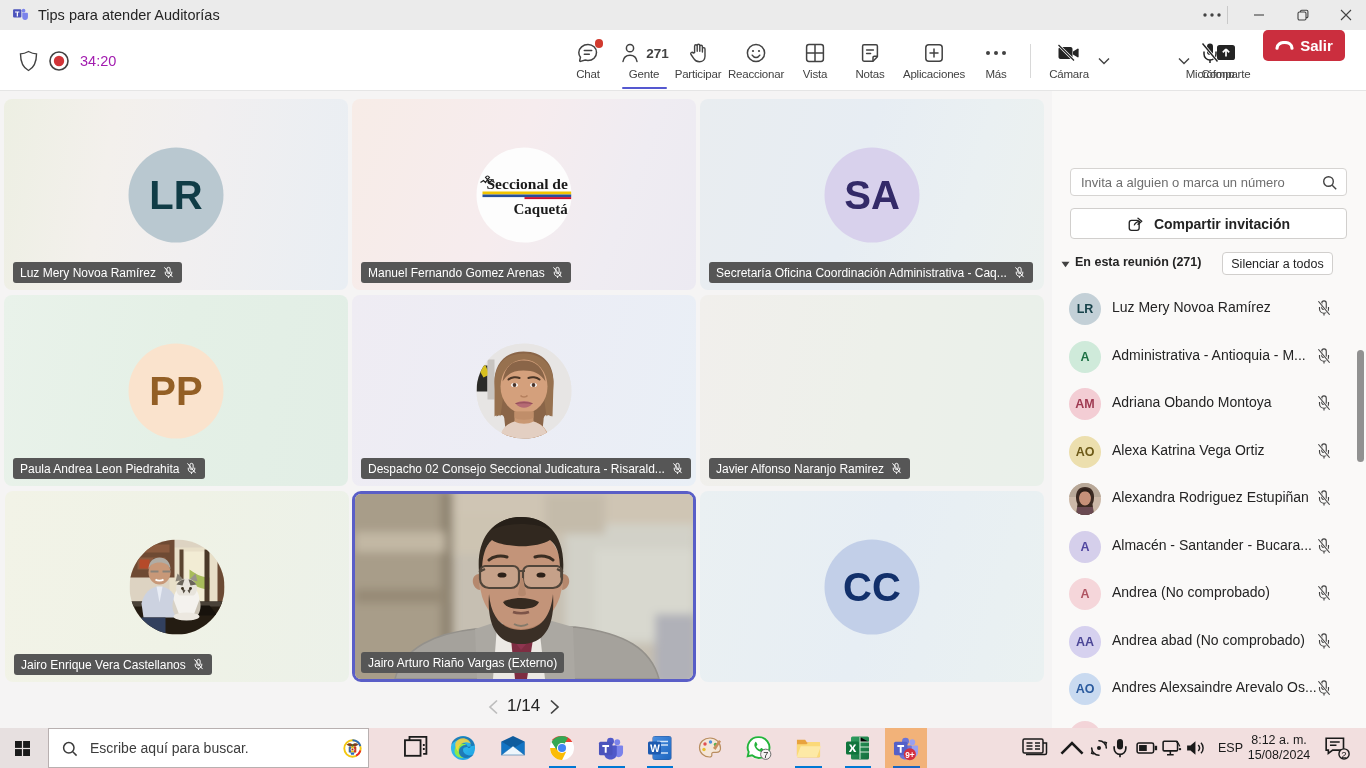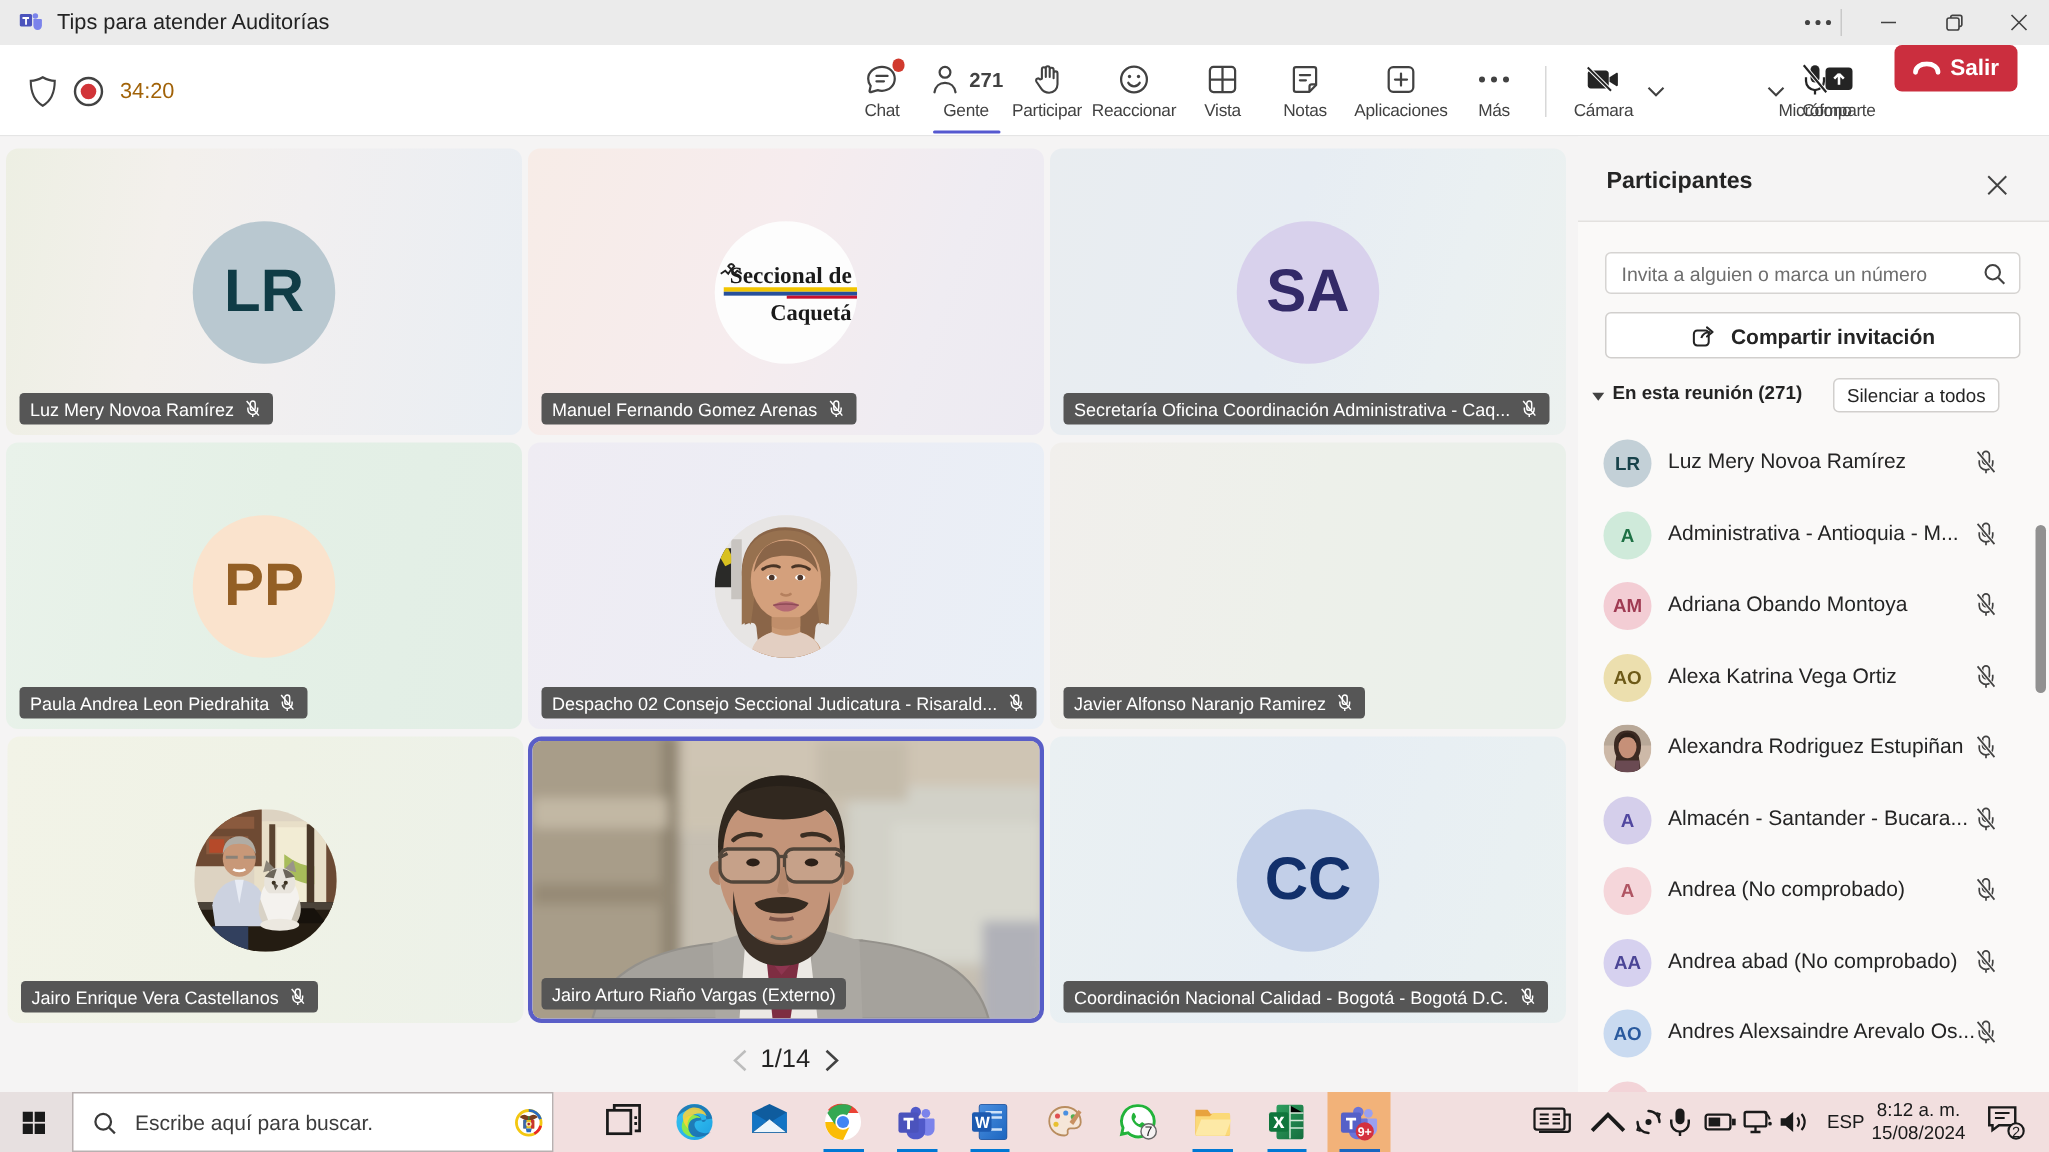--- a/index.html
+++ b/index.html
@@ -75,21 +75,21 @@
 
 <div id="toolbar">
 
   <svg class="abs" style="left:18px;top:20px;" width="21" height="22" viewBox="0 0 21 22">
       <path d="M10.5 1.5c2.8 1.6 5.6 2.4 8 2.4 0 7.5-2.6 13.6-8 16.6-5.4-3-8-9.1-8-16.6 2.4 0 5.2-.8 8-2.4z" fill="none" stroke="#424242" stroke-width="1.4"></path>
     </svg>
   <svg class="abs" style="left:48px;top:20px;" width="22" height="22" viewBox="0 0 22 22">
       <circle cx="11" cy="11" r="9" fill="none" stroke="#424242" stroke-width="1.6"></circle>
       <circle cx="11" cy="11" r="5.2" fill="#d13438"></circle>
     </svg>
-  <div class="abs" style="left:80px;top:23px;font-size:14.5px;color:#a16207;">34:20</div>
+  <div class="abs" style="left:80px;top:23px;font-size:14.5px;color:#a21caf;">34:20</div>
 
   <div class="tbtn" style="left:566px;width:44px;">
     <div style="position:relative;height:24px;">
       <svg width="24" height="24" viewBox="0 0 24 24">
           <path d="M12 3.5c4.8 0 8.5 3.5 8.5 8s-3.7 8-8.5 8c-1 0-2-.15-2.9-.45L4.6 20.4c-.5.2-1-.25-.9-.75l.75-3.4C3.3 14.9 2.8 13.3 2.8 11.5c0-4.5 4.4-8 9.2-8z" fill="none" stroke="#424242" stroke-width="1.5"></path>
           <path d="M8.3 9.6h7.4M8.3 13.2h5" stroke="#424242" stroke-width="1.5" stroke-linecap="round"></path>
         </svg>
       <div style="position:absolute;right:-3px;top:-2px;width:8.5px;height:8.5px;border-radius:50%;background:#d13a2e;"></div>
     </div>
     <div class="lbl">Chat</div>
@@ -382,44 +382,32 @@
       <path d="M134 100c2 22 12 36 32 36s30-14 32-36c2 28-6 50-32 50s-34-22-32-50z" fill="#3a2f26"></path>
 
       <path d="M148 108c6-3 12-4 18-4s12 1 18 4c-2 5-9 7-18 7s-16-2-18-7z" fill="#352a20"></path>
       <path d="M158 118c4 1.5 12 1.5 16 0" stroke="#7c5448" stroke-width="2.5" fill="none"></path>
       <path d="M159 130c4 2.5 10 2.5 14 0" fill="none" stroke="#857a6a" stroke-width="2"></path>
     </svg>
     <div class="nlabel" style="left:6px;bottom:6px;">Jairo Arturo Riaño Vargas (Externo)</div>
   </div>
   <div class="tile" style="left:700px;top:400px;background:linear-gradient(105deg,#eaf0f2 0%,#e7eef4 50%,#eaf1f1 100%);">
     <div class="avatar" style="background:#c2cfe8;color:#12306b;">CC</div>
-    <div class="nlabel">Coordinación Nacional Calidad - Bogotá - Bogotá D.C.<svg width="13" height="13" viewBox="0 0 24 24">
-          <rect x="9" y="2.5" width="6" height="11.5" rx="3" fill="none" stroke="#fff" stroke-width="1.8"></rect>
-          <path d="M6 10.5v2.5c0 3.3 2.7 6 6 6s6-2.7 6-6v-2.5" fill="none" stroke="#fff" stroke-width="1.8"></path>
-          <line x1="12" y1="19" x2="12" y2="22" stroke="#fff" stroke-width="1.8"></line>
-          <line x1="4.5" y1="2.5" x2="19.5" y2="20.5" stroke="#fff" stroke-width="1.8"></line>
-        </svg></div>
   </div>
 
   <svg class="abs" style="left:488px;top:608px;" width="11" height="16" viewBox="0 0 11 16">
       <path d="M9 1.5L2 8l7 6.5" fill="none" stroke="#bdbdbd" stroke-width="1.7"></path>
     </svg>
   <div class="abs" style="left:507px;top:605px;font-size:17px;color:#242424;">1/14</div>
   <svg class="abs" style="left:549px;top:608px;" width="11" height="16" viewBox="0 0 11 16">
       <path d="M2 1.5L9 8l-7 6.5" fill="none" stroke="#424242" stroke-width="1.7"></path>
     </svg>
 </div>
 
 <div id="panel">
-  <div class="hdr">
-    <div style="position:absolute;left:19px;top:21px;font-size:15.5px;font-weight:700;color:#242424;">Participantes</div>
-    <svg style="position:absolute;left:272px;top:25px;" width="15" height="15" viewBox="0 0 15 15">
-        <path d="M1.5 1.5l12 12M13.5 1.5l-12 12" stroke="#424242" stroke-width="1.3"></path>
-      </svg>
-  </div>
   <div style="position:absolute;left:18px;top:77px;width:277px;height:28px;background:#fff;border:1px solid #d6d4d2;border-radius:4px;">
     <div style="position:absolute;left:10px;top:6px;font-size:13px;color:#6e6e6e;">Invita a alguien o marca un número</div>
     <svg style="position:absolute;right:8px;top:6px;" width="16" height="16" viewBox="0 0 16 16">
         <circle cx="6.5" cy="6.5" r="4.8" fill="none" stroke="#424242" stroke-width="1.4"></circle>
         <line x1="10.2" y1="10.2" x2="14.2" y2="14.2" stroke="#424242" stroke-width="1.4"></line>
       </svg>
   </div>
   <div style="position:absolute;left:18px;top:117px;width:277px;height:31px;background:#fff;border:1px solid #d1cfcd;border-radius:4px;display:flex;align-items:center;justify-content:center;">
     <svg width="18" height="18" viewBox="0 0 20 20">
         <rect x="2.5" y="6" width="11" height="11" rx="2.5" fill="none" stroke="#242424" stroke-width="1.5"></rect>

